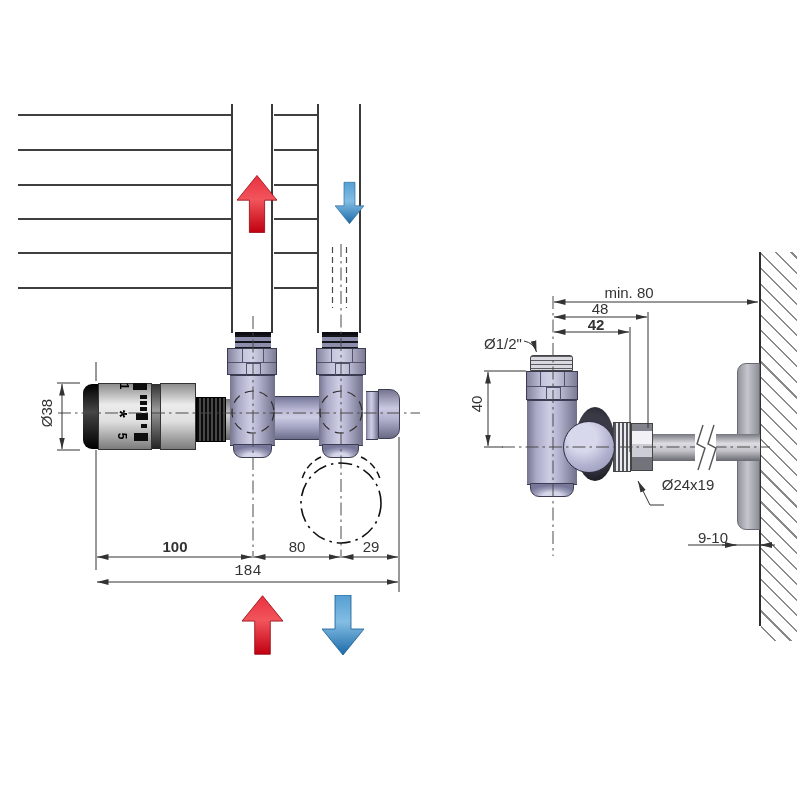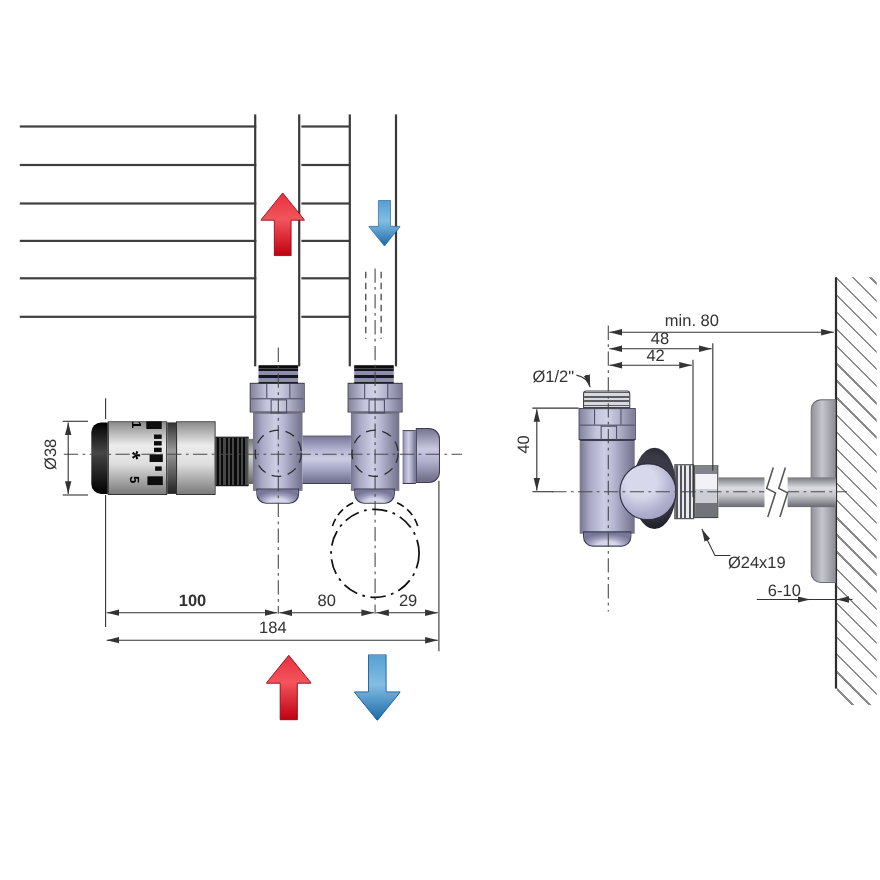--- a/index.html
+++ b/index.html
@@ -228,23 +228,23 @@
   <svg class="abs" style="left:242px;top:594px;" width="41" height="62" viewBox="0 0 42 60">
     <polygon points="21,0 42,26 29,26 29,60 13,60 13,26 0,26" fill="url(#redGrad)" stroke="#8f000c" stroke-width="0.8"></polygon>
   </svg>
   <svg class="abs" style="left:322px;top:595px;" width="42" height="60" viewBox="0 0 42 60">
     <polygon points="13,0 29,0 29,34 42,34 21,60 0,34 13,34" fill="url(#blueGrad)" stroke="#155a90" stroke-width="0.8"></polygon>
   </svg>
 
   <span class="dt" style="left:175px;top:546px;font-weight:bold;">100</span>
   <span class="dt" style="left:297px;top:546px;">80</span>
   <span class="dt" style="left:371px;top:546px;">29</span>
-  <span class="dt" style="left:248px;top:571px;">184</span>
+  <span class="dt" style="left:248px;top:571px;font-family:Liberation Mono, monospace;">184</span>
   <span class="dt rot" style="left:46px;top:413px;">Ø38</span>
   <span class="dt" style="left:629px;top:292px;">min. 80</span>
   <span class="dt" style="left:600px;top:308px;text-align:center;">48</span>
-  <span class="dt" style="left:596px;top:324px;">42</span>
+  <span class="dt" style="left:596px;top:324px;font-weight:bold;">42</span>
   <span class="dt rot" style="left:476px;top:404px;">40</span>
   <span class="dt" style="left:503px;top:343px;">Ø1/2"</span>
-  <span class="dt" style="left:688px;top:512px;text-align:right;">Ø24x19</span>
-  <span class="dt" style="left:713px;top:537px;">6-10</span>
+  <span class="dt" style="left:688px;top:484px;text-align:right;">Ø24x19</span>
+  <span class="dt" style="left:713px;top:537px;">9-10</span>
 
 </div>
 
 </body></html>

